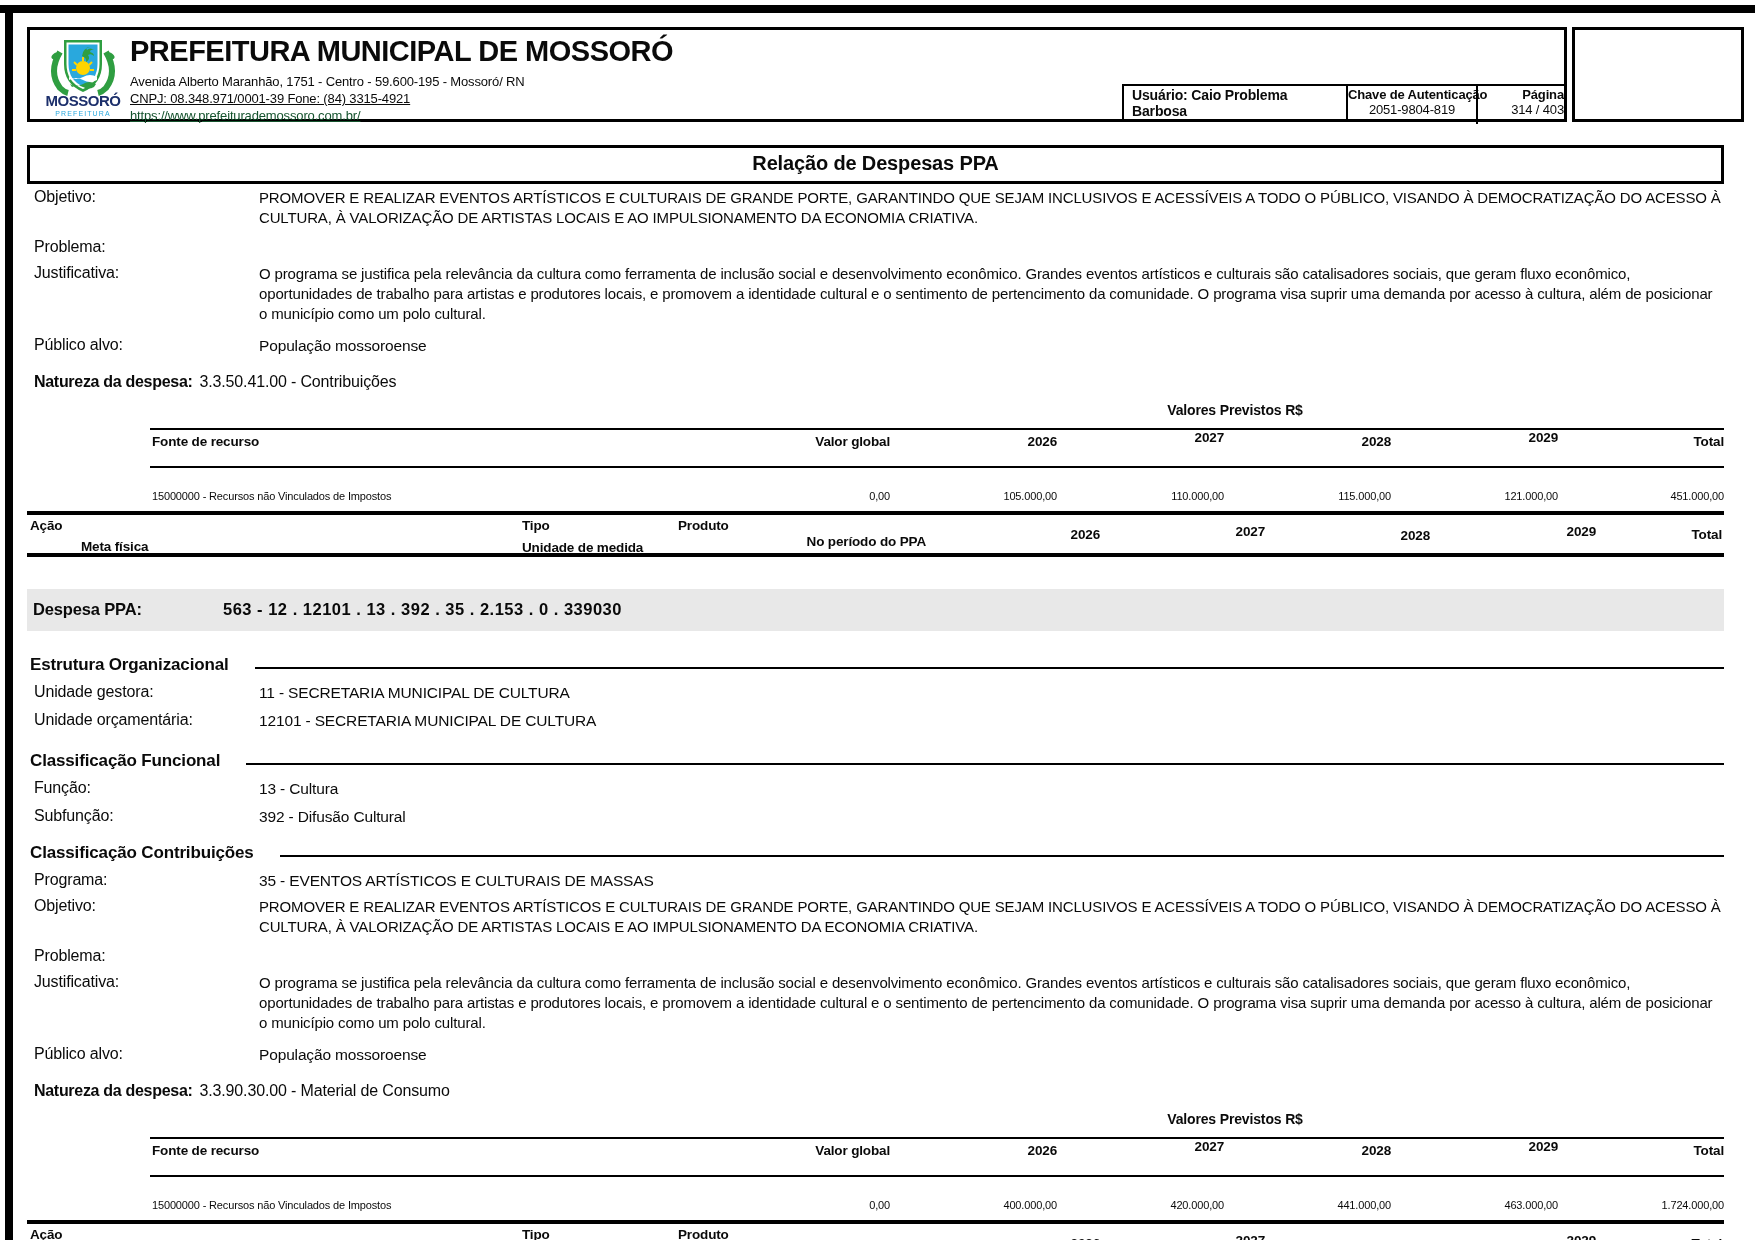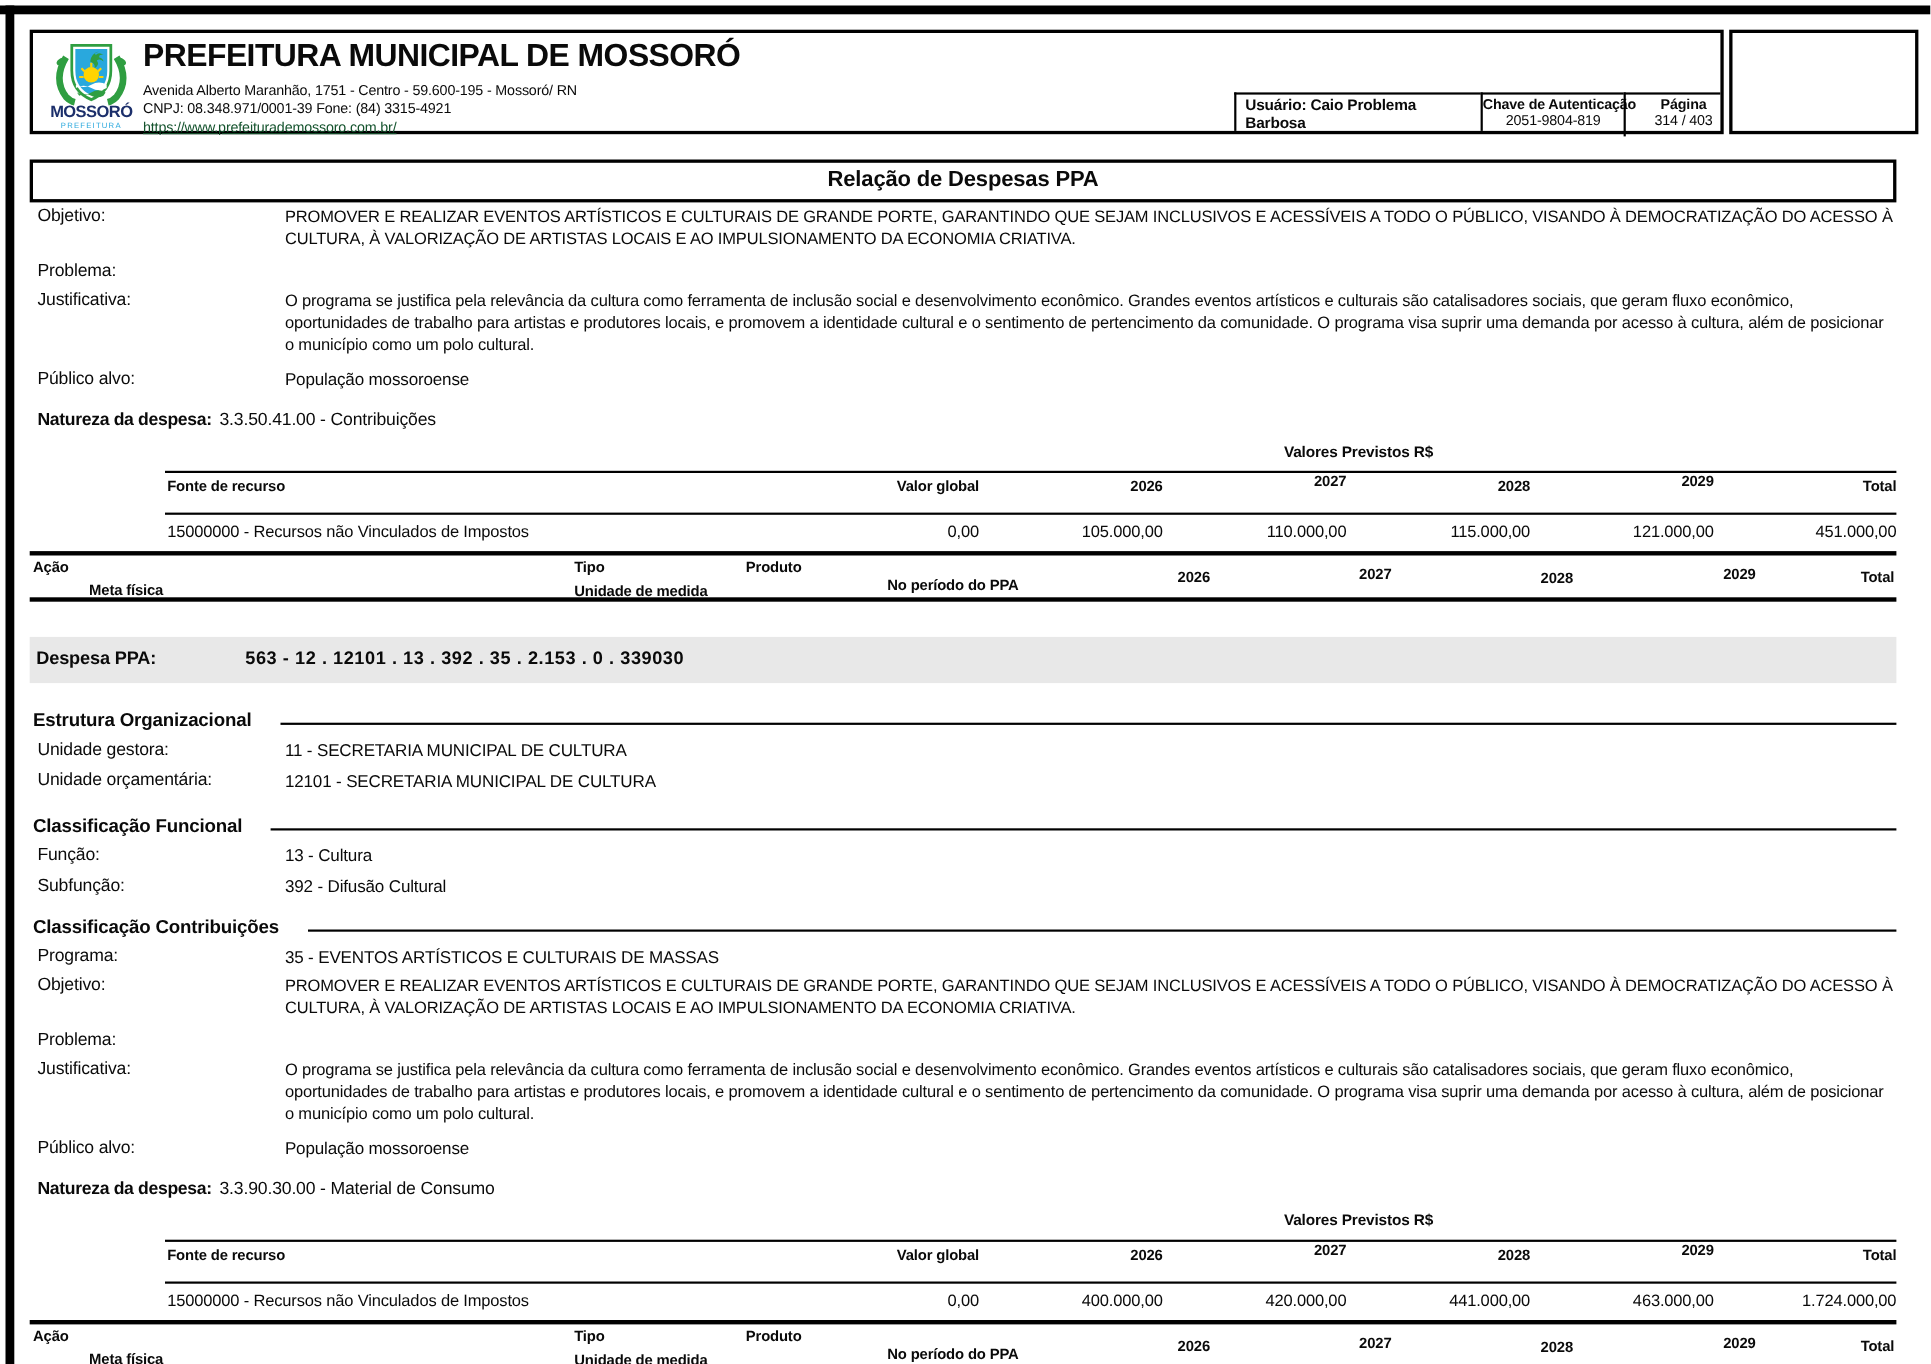--- a/index.html
+++ b/index.html
@@ -12,47 +12,47 @@
   
   .frame-top  { position:absolute; left:0; top:5px; width:1755px; height:8px; background:#000; }
   .frame-left { position:absolute; left:5px; top:5px; width:8px; height:1235px; background:#000; }
 
   
   .header-box { position:absolute; left:27px; top:27px; width:1540px; height:95px; border:3px solid #000; background:#fff; }
   .corner-box { position:absolute; left:1572px; top:27px; width:172px; height:95px; border:3px solid #000; background:#fff; }
   .logo { position:absolute; left:10px; top:2px; width:86px; height:90px; }
   .h-title { position:absolute; left:100px; top:5px; font-size:29px; font-weight:bold; letter-spacing:-0.5px; white-space:nowrap; }
   .h-addr  { position:absolute; left:100px; top:44px; font-size:13px; white-space:nowrap; }
-  .h-cnpj  { position:absolute; left:100px; top:61px; font-size:13px; white-space:nowrap; }
+  .h-cnpj  { position:absolute; left:100px; top:61px; font-size:13px; white-space:nowrap;text-decoration:underline; }
   .h-url   { position:absolute; left:100px; top:78px; font-size:13px; text-decoration:underline; color:#14532d; white-space:nowrap; }
   .user-cell { position:absolute; left:1092px; top:54px; width:224px; height:35px; border-left:2px solid #000; border-top:2px solid #000;
                display:flex; align-items:center; padding-left:8px; font-weight:bold; font-size:14px; }
   .chave-cell { position:absolute; left:1316px; top:54px; width:130px; height:35px; border-left:2px solid #000; border-top:2px solid #000; text-align:center; }
-  .pagina-cell { position:absolute; left:1446px; top:54px; width:88px; height:40px; border-left:2px solid #000; border-top:2px solid #000; text-align:center;padding-left:19px; }
+  .pagina-cell { position:absolute; left:1446px; top:54px; width:88px; height:40px; border-left:2px solid #000; border-top:2px solid #000; text-align:right;padding-left:19px; }
   .cell-label { font-weight:bold; font-size:13px; display:block; margin-top:1px; white-space:nowrap; }
   .cell-value { font-size:13px; display:block; }
 
   
   .content { position:absolute; left:0; top:145px; width:1755px; }
   .title-bar { margin-left:27px; width:1697px; border:3px solid #000; text-align:center;
                font-weight:bold; font-size:20px; padding:4px 0 6px; }
 
   .info-row { display:flex; padding-left:34px; margin-top:6px; }
   .info-label { width:225px; flex-shrink:0; font-size:16px; }
   .info-value { width:1465px; font-size:15px; line-height:20px; }
   .info-value.plain { font-size:15.5px; }
 
   .natureza-row { display:flex; gap:7px; padding-left:34px; margin-top:17px; font-size:16px; }
   .natureza-row b { letter-spacing:-0.3px; }
 
   
   .fonte-table { margin-left:150px; width:1574px; margin-top:11px; position:relative; }
   .vp-label { position:relative; left:985px; width:200px; text-align:center; font-weight:bold; font-size:14px; margin-bottom:10px; white-space:nowrap; }
   .ft-head { display:flex; border-top:2px solid #000; border-bottom:2px solid #000; align-items:center; padding:4px 0 17px; font-weight:bold; font-size:13.5px; }
-  .ft-row  { display:flex; padding:7px 0 9px; font-size:15px; }
+  .ft-row  { display:flex; padding:22px 0 9px; font-size:11px; }
   .c-fonte { width:500px; text-align:left; padding-left:2px; }
   .c-vg { width:240px; text-align:right; }
   .c-yr { width:167px; text-align:right; }
   .c-tt { width:166px; text-align:right; }
   .raise { position:relative; top:-4px; }
 
   
   .acao-band { position:relative; margin-left:27px; width:1697px; height:46px;
                border-top:4px solid #000; border-bottom:4px solid #000; font-size:13.5px; font-weight:bold; }
   .acao-band span { position:absolute; white-space:nowrap; }

